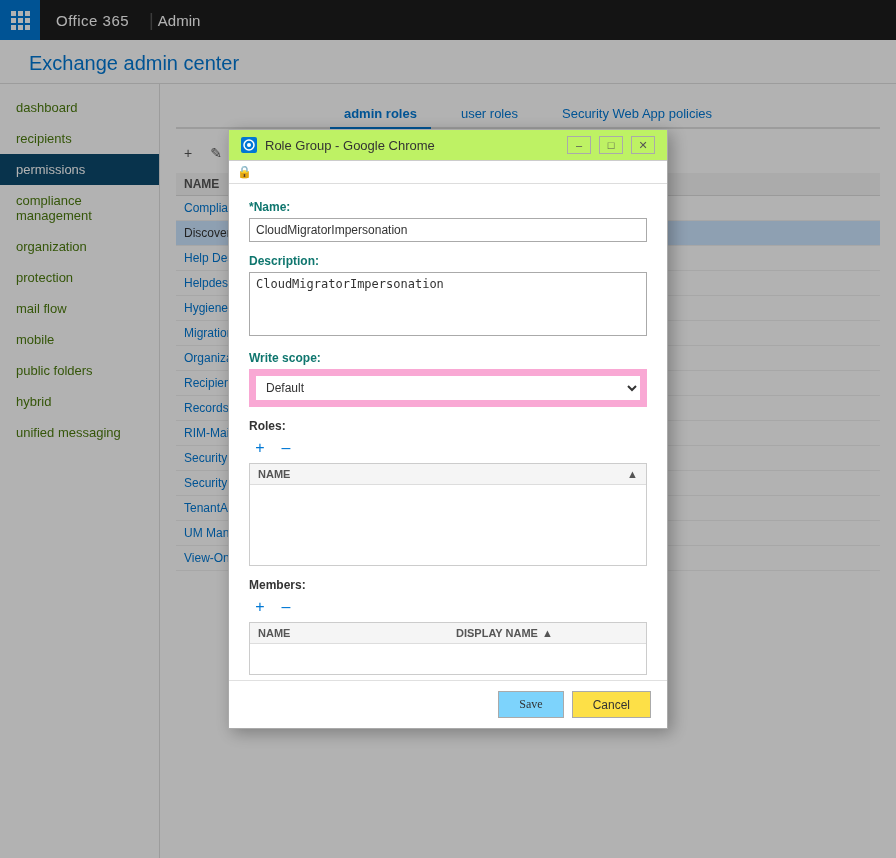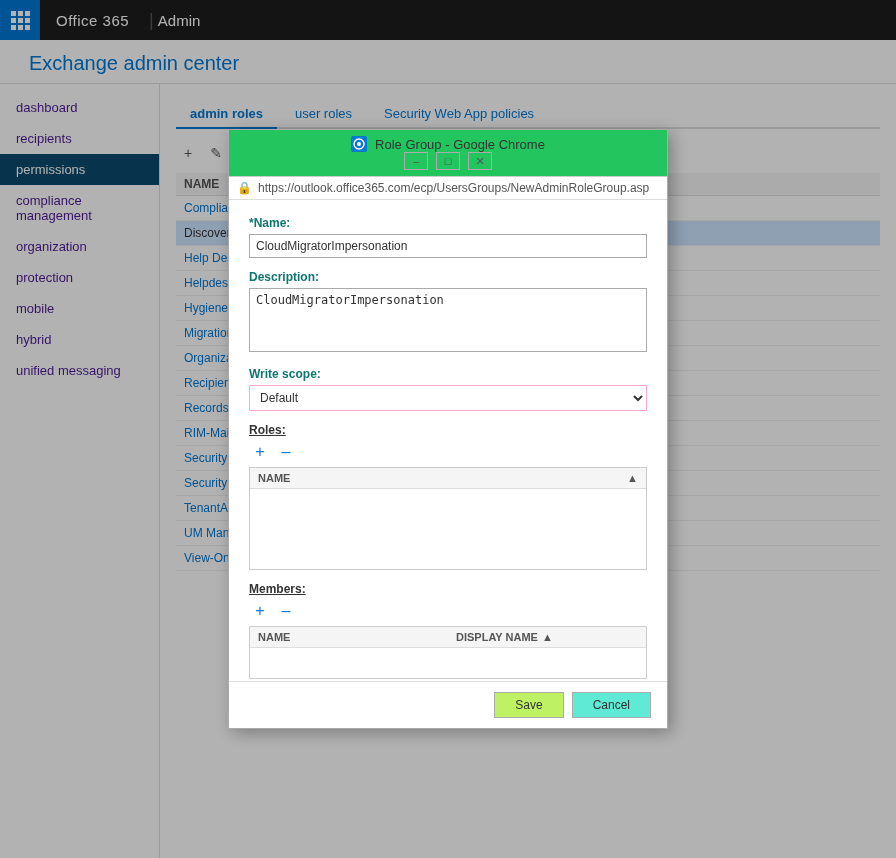--- a/index.html
+++ b/index.html
@@ -63,42 +63,43 @@
     
     .sidebar {
       width: 160px;
       flex-shrink: 0;
       padding: 8px 0;
       border-right: 1px solid #e0e0e0;
     }
     .sidebar-item {
       padding: 8px 16px;
       cursor: pointer;
-      color: #4c1d95;
+      color: #4d7c0f;
       font-size: 13px;
     }
     .sidebar-item.active {
       background: #0c4a6e;
       color: #fff;
     }
 
     
     .content-area {
       flex: 1;
       padding: 16px;
       overflow: auto;
       position: relative;
     }
 
     
     .tabs {
       display: flex;
-      gap: 4px;
+      gap: 16px;
       border-bottom: 2px solid #e0e0e0;
       margin-bottom: 12px;
+      justify-content: center;
     }
     .tab {
       padding: 6px 14px;
       cursor: pointer;
       color: #0078d4;
       font-size: 13px;
       border-bottom: 2px solid transparent;
       margin-bottom: -2px;
     }
     .tab.active {
@@ -158,28 +159,27 @@
     .modal-window {
       background: #fff;
       border: 1px solid #aaa;
       box-shadow: 4px 4px 16px rgba(0,0,0,0.3);
       width: 440px;
       max-height: 600px;
       display: flex;
       flex-direction: column;
     }
     .modal-titlebar {
-      background: #22c55e;
+      background: #bef264;
       padding: 6px 12px;
       display: flex;
       align-items: center;
       justify-content: space-between;
       border-bottom: 1px solid #ccc;
       flex-shrink: 0;
-      flex-direction: column;
     }
     .modal-titlebar-left {
       display: flex;
       align-items: center;
       gap: 8px;
     }
     .modal-icon {
       width: 16px;
       height: 16px;
       background: #0078d4;
@@ -264,33 +264,32 @@
       border: 1px solid #aaa;
       font-size: 12px;
       color: #333;
       height: 64px;
       resize: none;
       outline: none;
     }
     .form-select {
       width: 100%;
       padding: 4px 6px;
-      border: 1px solid #f9a8d4;
+      border: 7px solid #f9a8d4;
       font-size: 12px;
       color: #333;
       background: #fff;
       outline: none;
     }
 
     .section-label {
       font-size: 12px;
       font-weight: 600;
       color: #333;
       margin-bottom: 4px;
-      text-decoration: underline;
     }
     .mini-toolbar {
       display: flex;
       gap: 4px;
       margin-bottom: 4px;
     }
     .mini-btn {
       width: 22px;
       height: 22px;
       background: none;
@@ -350,27 +349,28 @@
       padding: 10px 16px;
       border-top: 1px solid #e0e0e0;
       display: flex;
       justify-content: flex-end;
       gap: 8px;
       flex-shrink: 0;
     }
     .footer-btn {
       padding: 5px 20px;
       border: 1px solid #aaa;
-      background: #5eead4;
+      background: #fde047;
       cursor: pointer;
       font-size: 12px;
       color: #333;
     }
     .footer-btn.primary {
-      background: #bef264;
+      background: #7dd3fc;
+      font-family: Liberation Serif, serif;
     }
   </style>
 </head>
 <body>
 
 <div class="top-bar">
   <div class="top-bar-grid">
     <div class="grid-icon">
       <div class="grid-dot"></div>
         <div class="grid-dot"></div>
@@ -394,21 +394,23 @@
 
 <div class="main-layout">
 
   <div class="sidebar">
     <div class="sidebar-item">dashboard</div>
     <div class="sidebar-item">recipients</div>
     <div class="sidebar-item active">permissions</div>
     <div class="sidebar-item">compliance management</div>
     <div class="sidebar-item">organization</div>
     <div class="sidebar-item">protection</div>
+    <div class="sidebar-item">mail flow</div>
     <div class="sidebar-item">mobile</div>
+    <div class="sidebar-item">public folders</div>
     <div class="sidebar-item">hybrid</div>
     <div class="sidebar-item">unified messaging</div>
   </div>
 
   <div class="content-area">
 
     <div class="tabs">
       <div class="tab active">admin roles</div>
       <div class="tab">user roles</div>
       <div class="tab">Security Web App policies</div>
@@ -460,21 +462,20 @@
       </div>
       <div class="modal-controls">
         <button class="modal-ctrl-btn">–</button>
         <button class="modal-ctrl-btn">□</button>
         <button class="modal-ctrl-btn close-btn">✕</button>
       </div>
     </div>
 
     <div class="modal-address-bar">
       <span class="ssl-icon">🔒</span>
-      <span class="address-text">https://outlook.office365.com/ecp/UsersGroups/NewAdminRoleGroup.asp</span>
     </div>
 
     <div class="modal-body">
 
       <div class="form-field">
         <label class="form-label">
           <span>*Name:</span>
         </label>
         <input type="text" class="form-input" value="CloudMigratorImpersonation" style="">
       </div>

